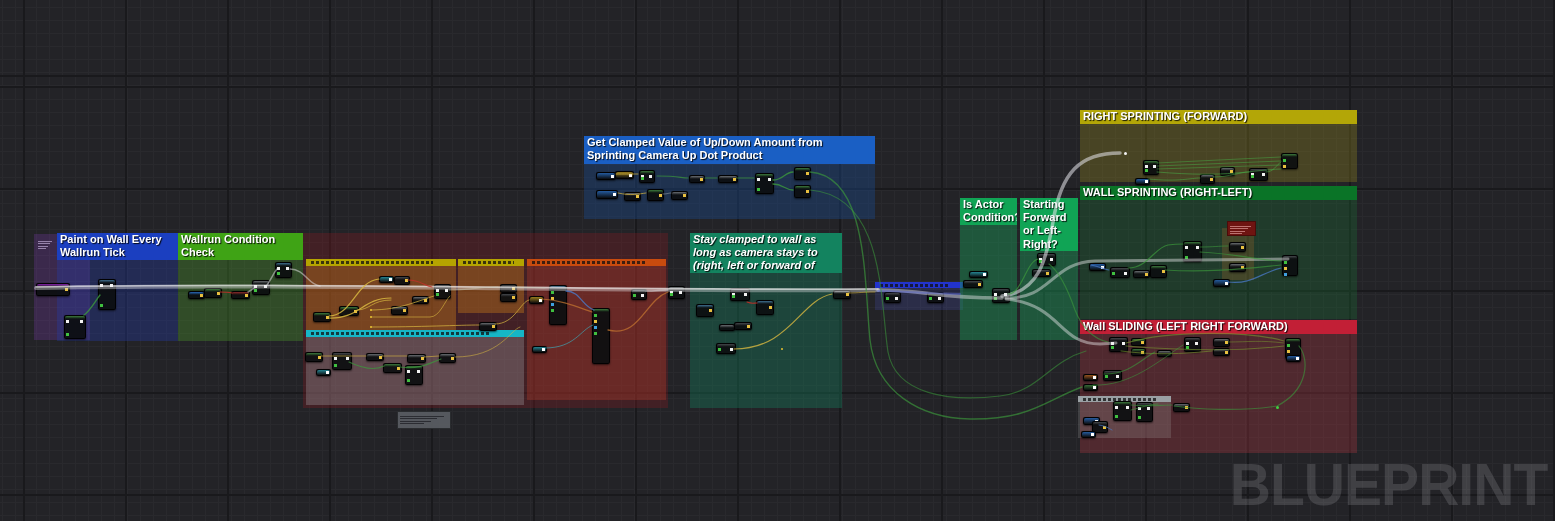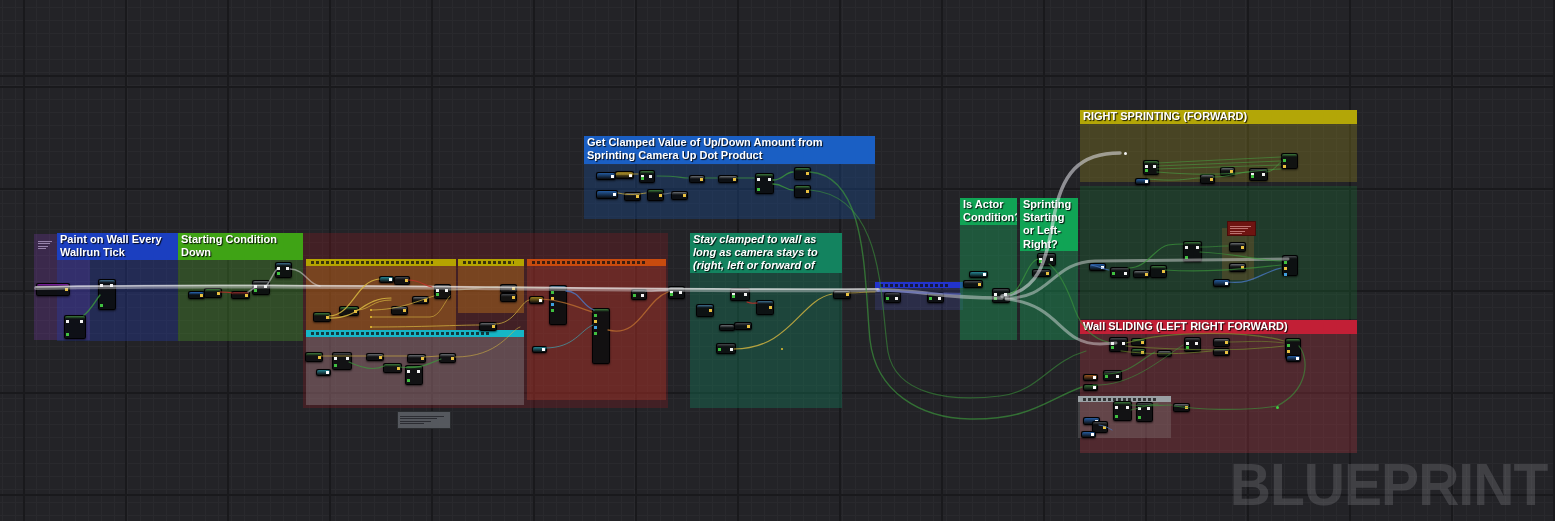--- a/index.html
+++ b/index.html
@@ -47,21 +47,21 @@
   <div class="clayer">
       <div class="comment" style="left: 34px; top: 234px; width: 56px; height: 106px;">
         <div class="chead" style="background: transparent; height: 0px;"></div>
         <div class="cbody" style="background: rgba(130, 60, 185, 0.26);"></div>
       </div>
       <div class="comment" style="left: 57px; top: 233px; width: 121px; height: 108px;">
         <div class="chead" style="background: rgb(27, 63, 192); height: 27px;">Paint on Wall Every Wallrun Tick</div>
         <div class="cbody" style="background: rgba(38, 60, 170, 0.35);"></div>
       </div>
       <div class="comment" style="left: 178px; top: 233px; width: 125px; height: 108px;">
-        <div class="chead" style="background: rgb(63, 163, 21); height: 27px;">Starting Condition Down</div>
+        <div class="chead" style="background: rgb(63, 163, 21); height: 27px;">Wallrun Condition Check</div>
         <div class="cbody" style="background: rgba(82, 165, 42, 0.32);"></div>
       </div>
       <div class="comment" style="left: 303px; top: 233px; width: 365px; height: 175px;">
         <div class="cbody" style="background: rgba(148, 26, 32, 0.28);"></div>
       </div>
       <div class="comment" style="left: 584px; top: 136px; width: 291px; height: 83px;">
         <div class="chead" style="background: rgb(26, 95, 196); height: 28px;">Get Clamped Value of Up/Down Amount from Sprinting Camera Up Dot Product</div>
         <div class="cbody" style="background: rgba(26, 72, 135, 0.42);"></div>
       </div>
       <div class="comment" style="left: 690px; top: 233px; width: 152px; height: 175px; font-style: italic;">
@@ -96,28 +96,29 @@
         <div class="chead" style="background: rgb(34, 51, 204); height: 6px;">
           <div class="mtx" style="width: 85%;"></div>
         </div>
         <div class="cbody" style="background: rgba(72, 82, 192, 0.22);"></div>
       </div>
       <div class="comment" style="left: 960px; top: 198px; width: 57px; height: 142px;">
         <div class="chead" style="background: rgb(16, 164, 85); height: 27px;">Is Actor Condition?</div>
         <div class="cbody" style="background: rgba(26, 160, 90, 0.42);"></div>
       </div>
       <div class="comment" style="left: 1020px; top: 198px; width: 58px; height: 142px;">
-        <div class="chead" style="background: rgb(16, 164, 85); height: 53px;">Sprinting Starting or Left-Right?</div>
+        <div class="chead" style="background: rgb(16, 164, 85); height: 53px;">Starting Forward or Left-Right?</div>
         <div class="cbody" style="background: rgba(26, 160, 90, 0.42);"></div>
       </div>
       <div class="comment" style="left: 1080px; top: 110px; width: 277px; height: 72px;">
         <div class="chead" style="background: rgb(179, 166, 7); height: 14px;">RIGHT SPRINTING (FORWARD)</div>
         <div class="cbody" style="background: rgba(168, 156, 28, 0.28);"></div>
       </div>
       <div class="comment" style="left: 1080px; top: 186px; width: 277px; height: 133px;">
+        <div class="chead" style="background: rgb(10, 116, 39); height: 14px;">WALL SPRINTING (RIGHT-LEFT)</div>
         <div class="cbody" style="background: rgba(26, 116, 52, 0.3);"></div>
       </div>
       <div class="comment" style="left: 1080px; top: 320px; width: 277px; height: 133px;">
         <div class="chead" style="background: rgb(194, 31, 54); height: 14px;">Wall SLIDING (LEFT RIGHT FORWARD)</div>
         <div class="cbody" style="background: rgba(176, 56, 66, 0.32);"></div>
       </div>
       <div class="comment" style="left: 1078px; top: 396px; width: 93px; height: 42px;">
         <div class="chead" style="background: rgb(154, 160, 164); height: 6px;">
           <div class="mtx" style="width: 85%;"></div>
         </div>

